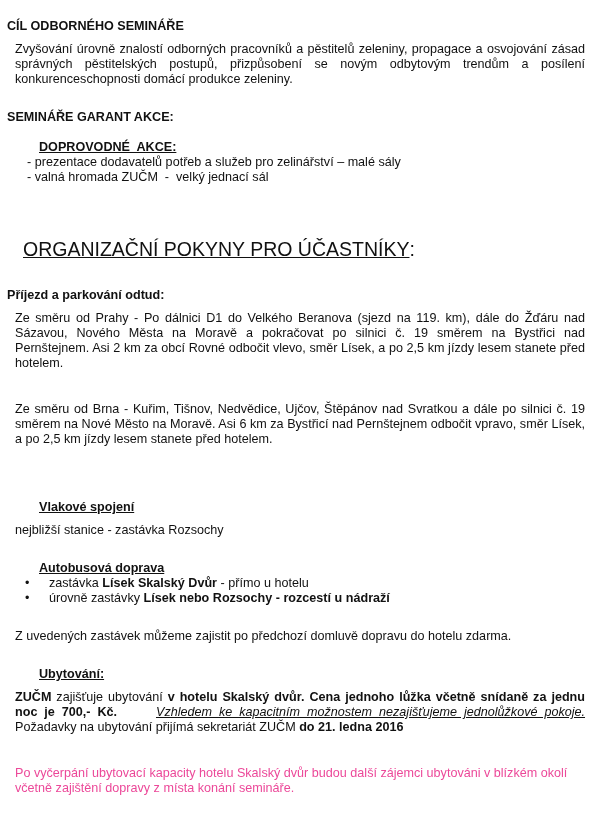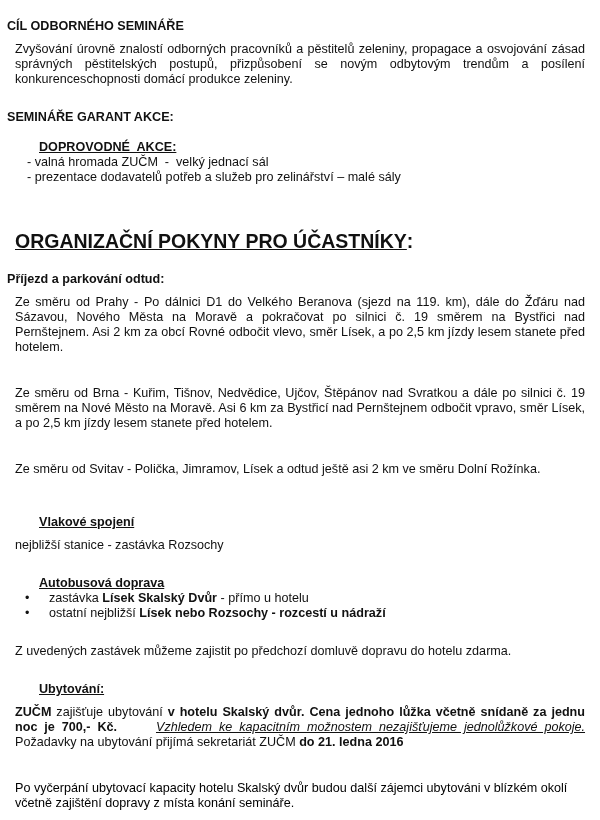--- a/index.html
+++ b/index.html
@@ -12,22 +12,22 @@
   .page { position: relative; padding: 19px 7px 0 7px; box-sizing: border-box; width: 600px; }
   .h { font-weight: bold; margin: 0; }
   .u { text-decoration: underline; padding-left: 32px; }
   p { margin: 8px; }
   .justify { text-align: justify; text-align-last: left; }
   .gap { height: 15px; }
   .gap2 { height: 30px; }
   .indent-list { margin: 0; padding: 0 0 0 20px; list-style: none; }
   .indent-list li { margin: 0; }
   .big-h {
-    font-weight: bold; font-size: 19.5px; line-height: 24px;
-    text-decoration: underline; margin: 8px;
+    font-weight: normal; font-size: 19.5px; line-height: 24px;
+    text-decoration: underline; margin: 16px;
   }
   .bullets { margin: 0; padding: 0 0 0 42px; list-style: none; }
   .bullets li { position: relative; margin: 0; }
   .bullets li .dot { position: absolute; left: -24px; top: 0; }
   .red { color: #e3161b; }
   b { font-weight: bold; }
   i { font-style: italic; }
 </style>
 </head>
 <body style="color: rgb(17, 17, 17);">
@@ -43,67 +43,66 @@
 
   <section>
     <p class="h">SEMINÁŘE GARANT AKCE:</p>
   </section>
 
   <div class="gap"></div>
 
   <section>
     <p class="h u" style="white-space:pre">DOPROVODNÉ  AKCE:</p>
     <ul class="indent-list">
+      <li>- prezentace dodavatelů potřeb a služeb pro zelinářství – malé sály</li>
       <li style="white-space:pre">- valná hromada ZUČM  -  velký jednací sál</li>
-      <li>- prezentace dodavatelů potřeb a služeb pro zelinářství – malé sály</li>
     </ul>
   </section>
 
   <div class="gap2"></div>
   <div style="height:6px"></div>
 
   <h1 class="big-h"><span>ORGANIZAČNÍ POKYNY PRO ÚČASTNÍKY</span><span style="text-decoration:none;display:inline-block">:</span></h1>
 
   <div style="height:11px"></div>
 
   <section>
     <p class="h">Příjezd a parkování odtud:</p>
     <p class="justify">Ze směru od Prahy - Po dálnici D1 do Velkého Beranova (sjezd na 119. km), dále do Žďáru nad Sázavou, Nového Města na Moravě a pokračovat po silnici č. 19 směrem na Bystřici nad Pernštejnem. Asi 2 km za obcí Rovné odbočit vlevo, směr Lísek, a po 2,5 km jízdy lesem stanete před hotelem.</p>
     <div class="gap"></div>
     <p class="justify">Ze směru od Brna - Kuřim, Tišnov, Nedvědice, Ujčov, Štěpánov nad Svratkou a dále po silnici č. 19 směrem na Nové Město na Moravě. Asi 6 km za Bystřicí nad Pernštejnem odbočit vpravo, směr Lísek, a po 2,5 km jízdy lesem stanete před hotelem.</p>
     <div class="gap"></div>
-    <p class="justify">Ze směru od Svitav - Polička, Jimramov, Lísek a odtud ještě asi 2 km ve směru Dolní Rožínka.</p>
     <div class="gap"></div>
   </section>
 
   <div class="gap"></div>
 
   <section>
     <p class="h u">Vlakové spojení</p>
     <p>nejbližší stanice - zastávka Rozsochy</p>
   </section>
 
   <div class="gap"></div>
 
   <section>
     <p class="h u">Autobusová doprava</p>
     <ul class="bullets">
       <li>
         <span class="dot">•</span><span style="white-space:pre">zastávka </span><b>Lísek Skalský Dvůr</b><span style="white-space:pre"> - přímo u hotelu</span>
       </li>
       <li>
-        <span class="dot">•</span><span style="white-space:pre">ostatní nejbližší </span><b>Lísek nebo Rozsochy - rozcestí u nádraží</b>
+        <span class="dot">•</span><span style="white-space:pre">úrovně zastávky </span><b>Lísek nebo Rozsochy - rozcestí u nádraží</b>
       </li>
     </ul>
     <div class="gap"></div>
     <p>Z uvedených zastávek můžeme zajistit po předchozí domluvě dopravu do hotelu zdarma.</p>
   </section>
 
   <div class="gap"></div>
 
   <section>
     <p class="h u">Ubytování:</p>
     <p class="justify"><b>ZUČM</b><span style="white-space:pre-wrap"> zajišťuje ubytování </span><b>v hotelu Skalský dvůr. Cena jednoho lůžka včetně snídaně za jednu noc je 700,- Kč.</b><span style="white-space:pre-wrap"> </span><i class="u">Vzhledem ke kapacitním možnostem nezajišťujeme jednolůžkové pokoje.</i><span style="white-space:pre-wrap"> Požadavky na ubytování přijímá sekretariát ZUČM </span><b>do 21. ledna 2016</b></p>
     <div class="gap"></div>
-    <p class="red" style="color: #000000;">Po vyčerpání ubytovací kapacity hotelu Skalský dvůr budou další zájemci ubytováni v blízkém okolí včetně zajištění dopravy z místa konání semináře.</p>
+    <p class="red" style="color: #ec4899;">Po vyčerpání ubytovací kapacity hotelu Skalský dvůr budou další zájemci ubytováni v blízkém okolí včetně zajištění dopravy z místa konání semináře.</p>
   </section>
 
 </div>
 
 </body></html>

